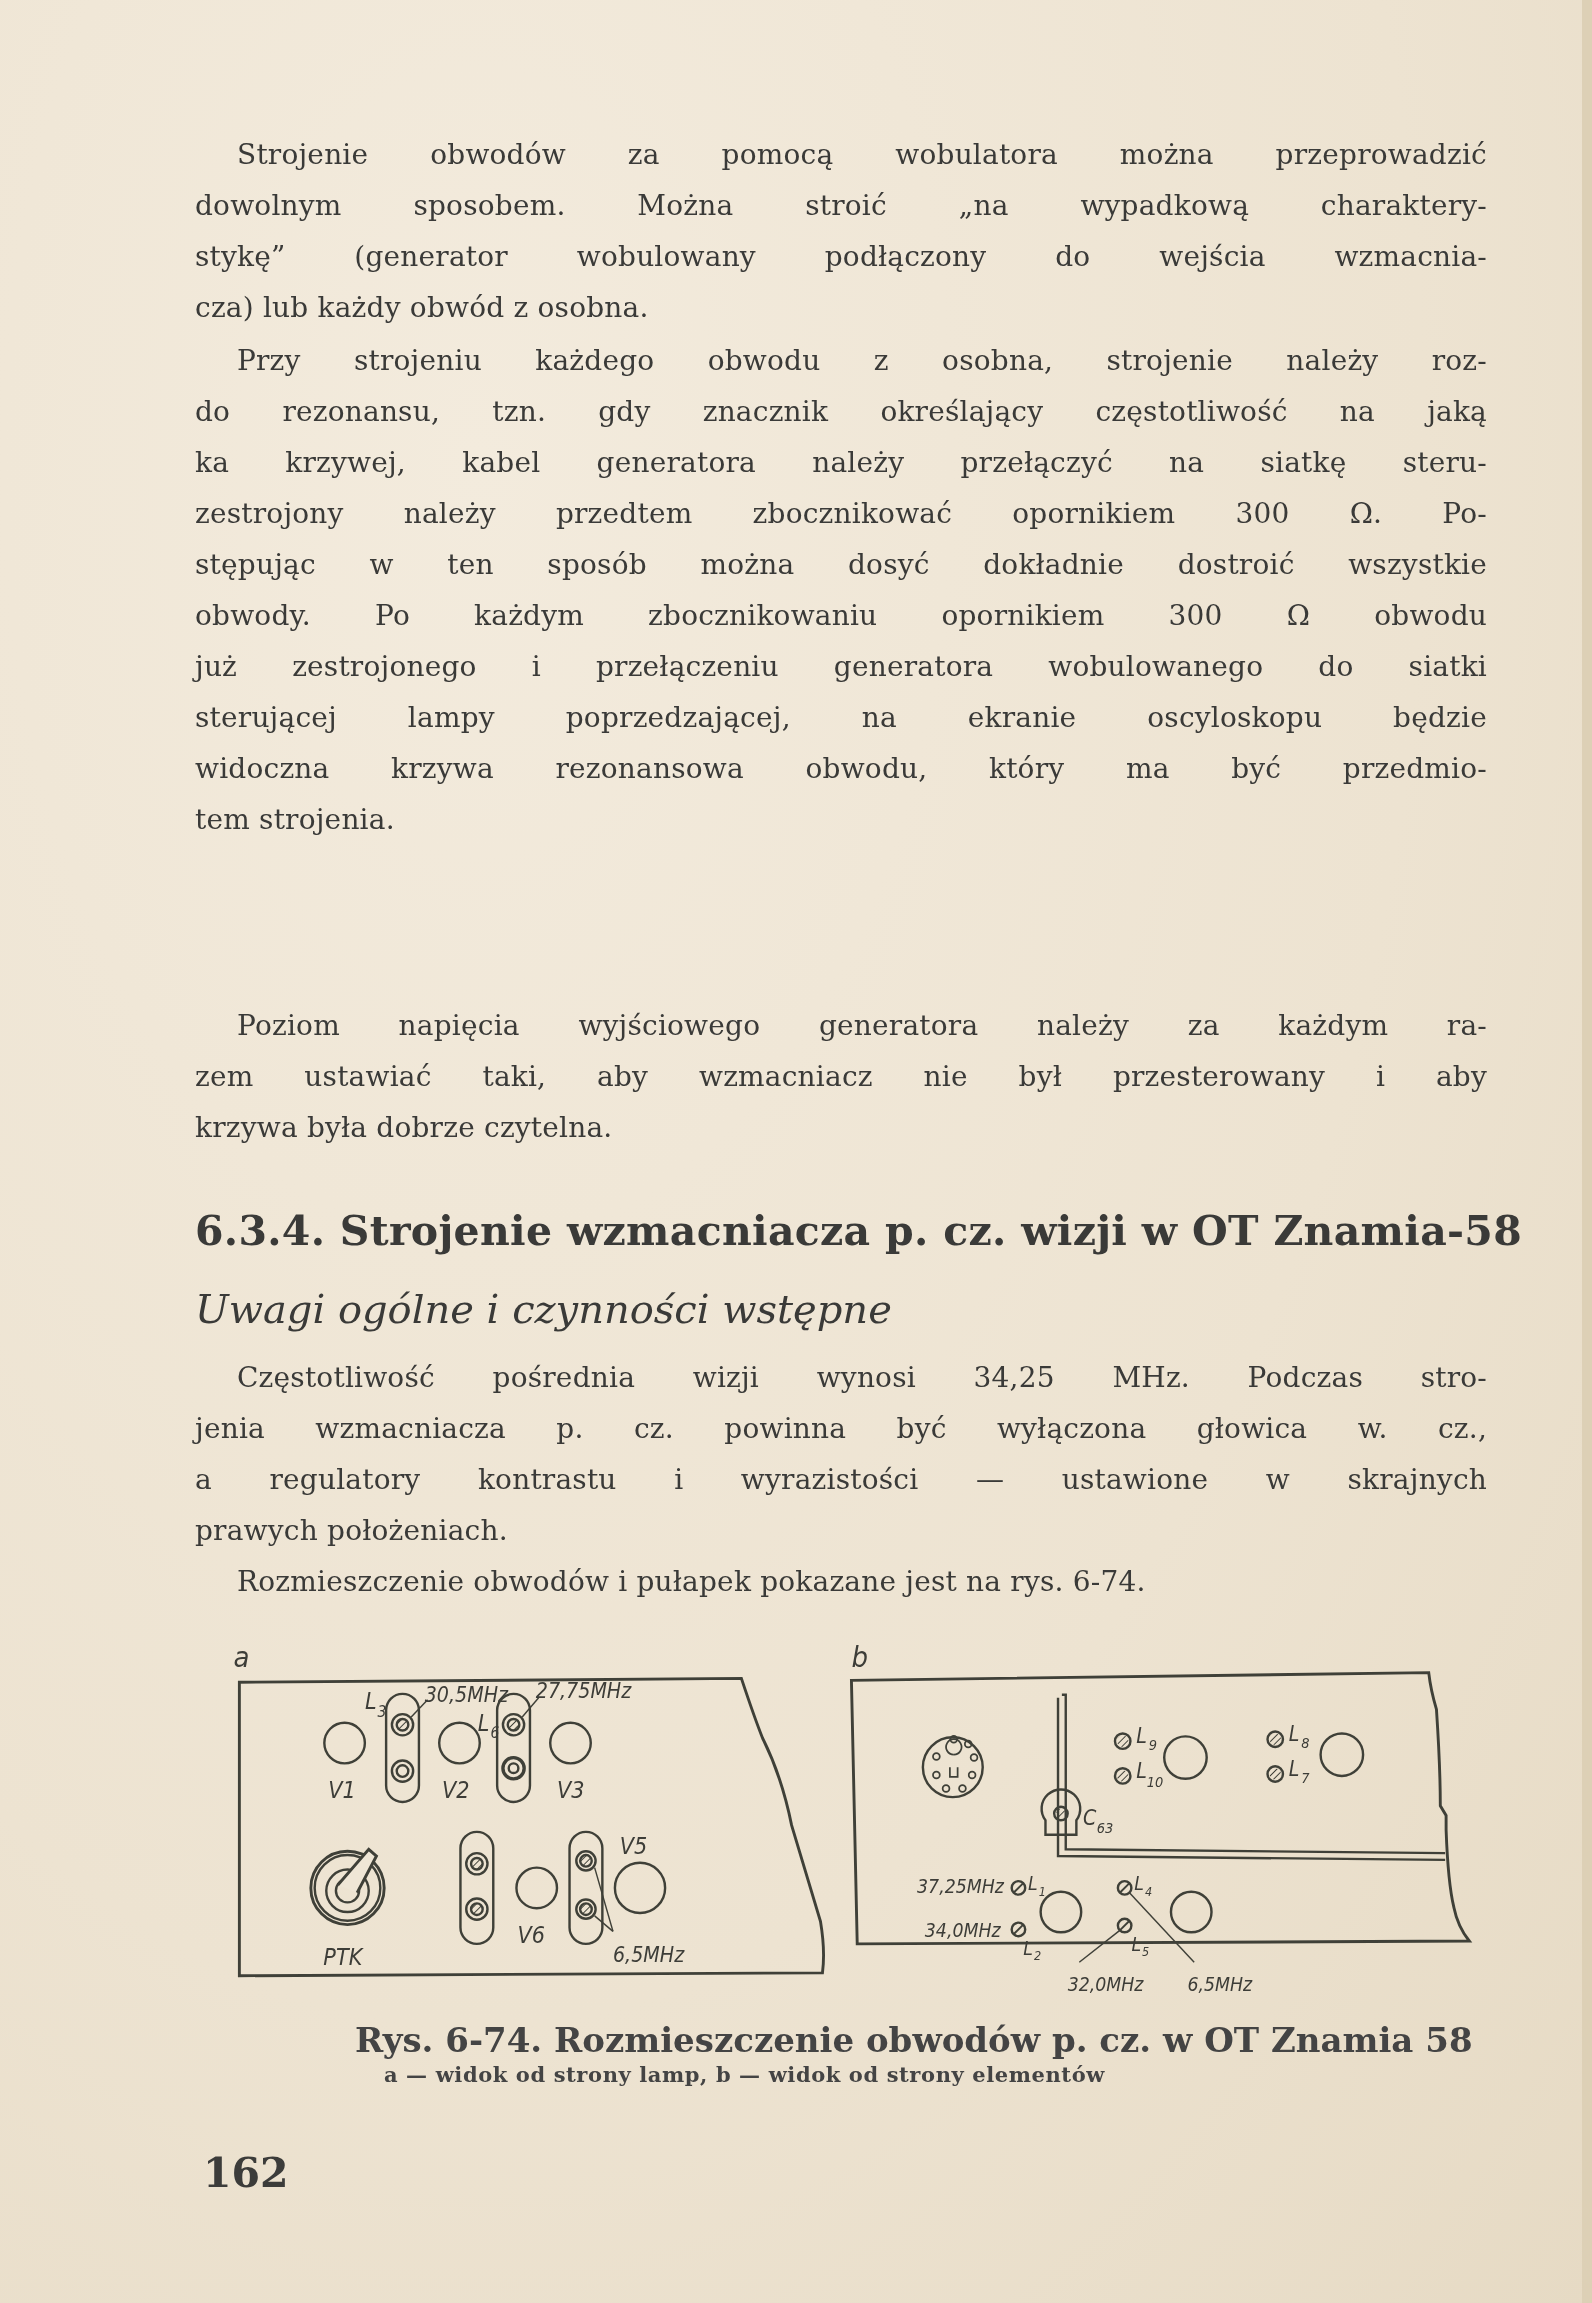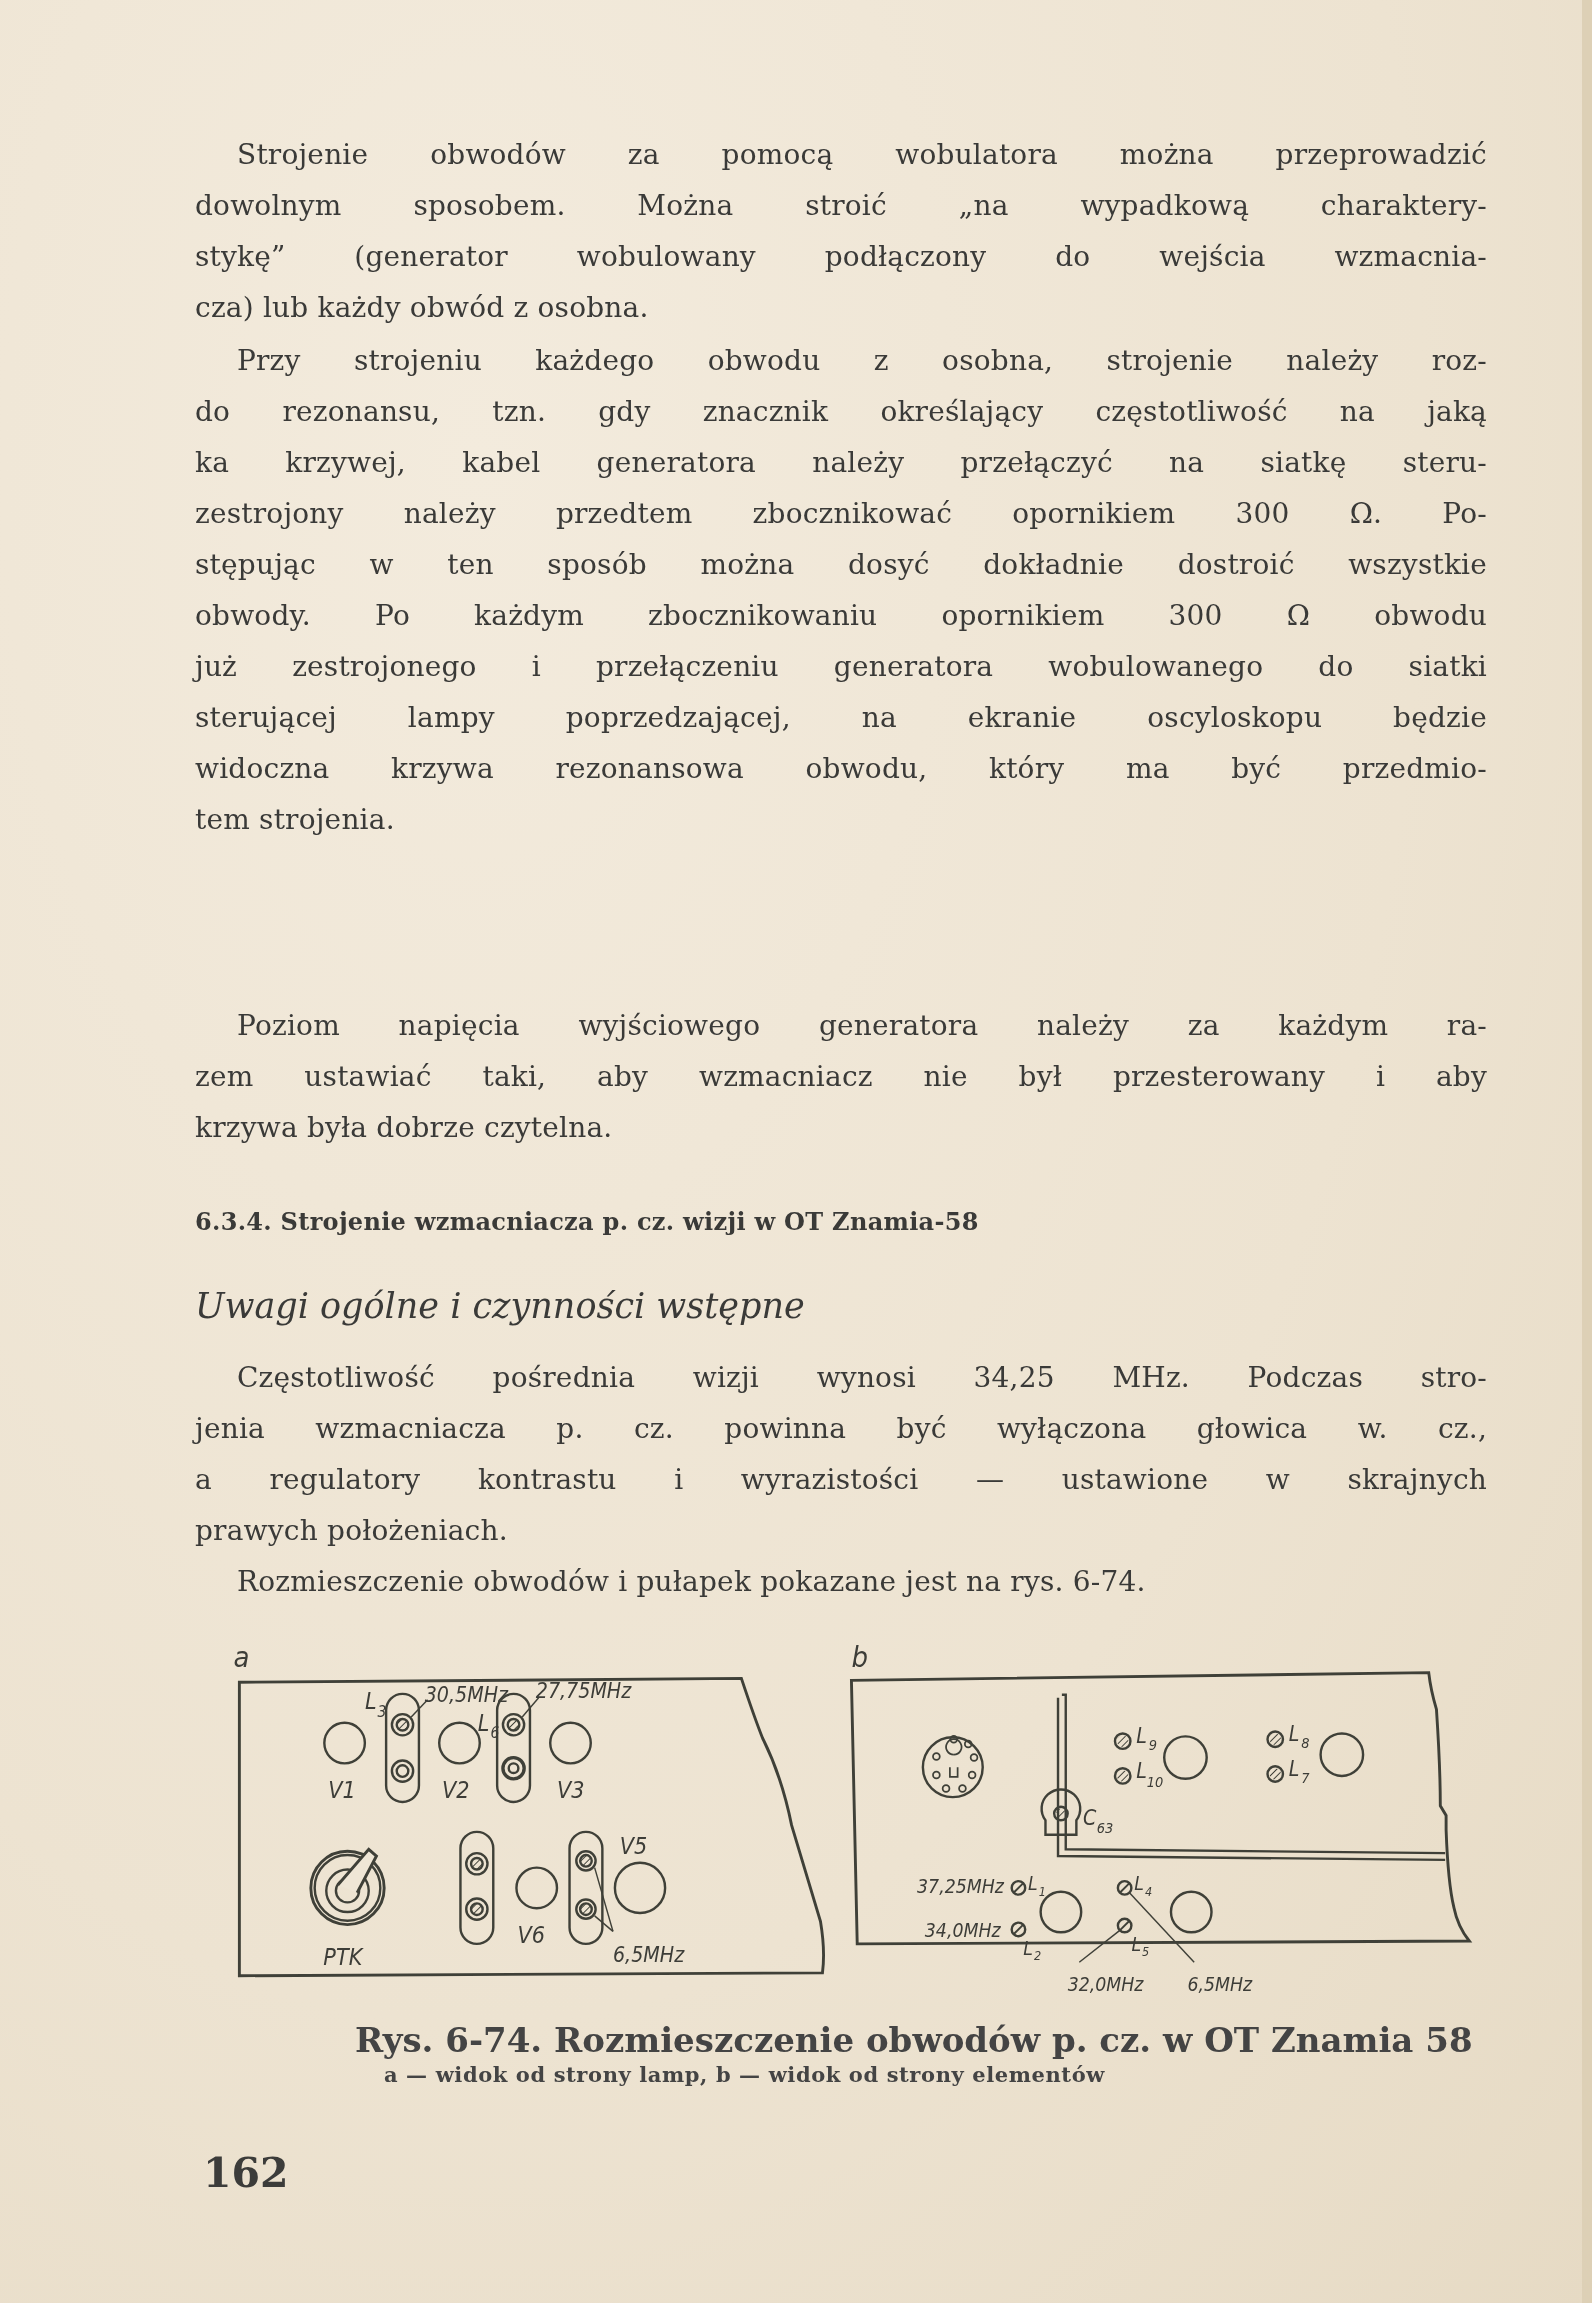--- a/index.html
+++ b/index.html
@@ -10,22 +10,22 @@
     position: relative; overflow: hidden;
     font-family: "DejaVu Serif", "Liberation Serif", serif;
     color: #3a3a38;
   }
   .page-edge { position: absolute; top: 0; right: 0; width: 9.7px; height: 100%; background: #ddd0b6; }
   .text-block { position: absolute; left: 195px; width: 1292px; }
   .para { margin: 0; font-size: 28px; line-height: 51px; text-align: justify; letter-spacing: 0.2px; }
   .line { display: block; white-space: nowrap; text-align-last: justify; text-align: justify; }
   .line.last { text-align-last: left; }
   .indent { padding-left: 42px; }
-  .heading { position: absolute; left: 195px; top: 1207px; font-weight: bold; font-size: 24px; white-space: nowrap; letter-spacing: 0.3px; }
-  .subheading { position: absolute; left: 195px; top: 1286px; font-style: italic; font-size: 35px; white-space: nowrap; }
+  .heading { position: absolute; left: 195px; top: 1207px; font-weight: bold; font-size: 41px; white-space: nowrap; letter-spacing: 0.3px; }
+  .subheading { position: absolute; left: 195px; top: 1286px; font-style: italic; font-size: 40px; white-space: nowrap; }
   .figure { position: absolute; left: 222px; top: 1632px; width: 1255px; height: 367px; }
   svg text { font-family: "DejaVu Sans Condensed", "DejaVu Sans", sans-serif; font-style: italic; fill: #3d3d38; }
   .caption1 { position: absolute; left: 355px; top: 2020px; font-size: 34px; font-weight: bold; white-space: nowrap; color: #444; }
   .caption2 { position: absolute; left: 384px; top: 2062px; font-size: 21px; font-weight: bold; white-space: nowrap; color: #444; letter-spacing: 0.6px; }
   .page-number { position: absolute; left: 203px; top: 2149px; font-size: 41px; font-weight: bold; color: #3c3c3a; }
 </style>
 </head>
 <body>
 
 <div class="page-edge"></div>

